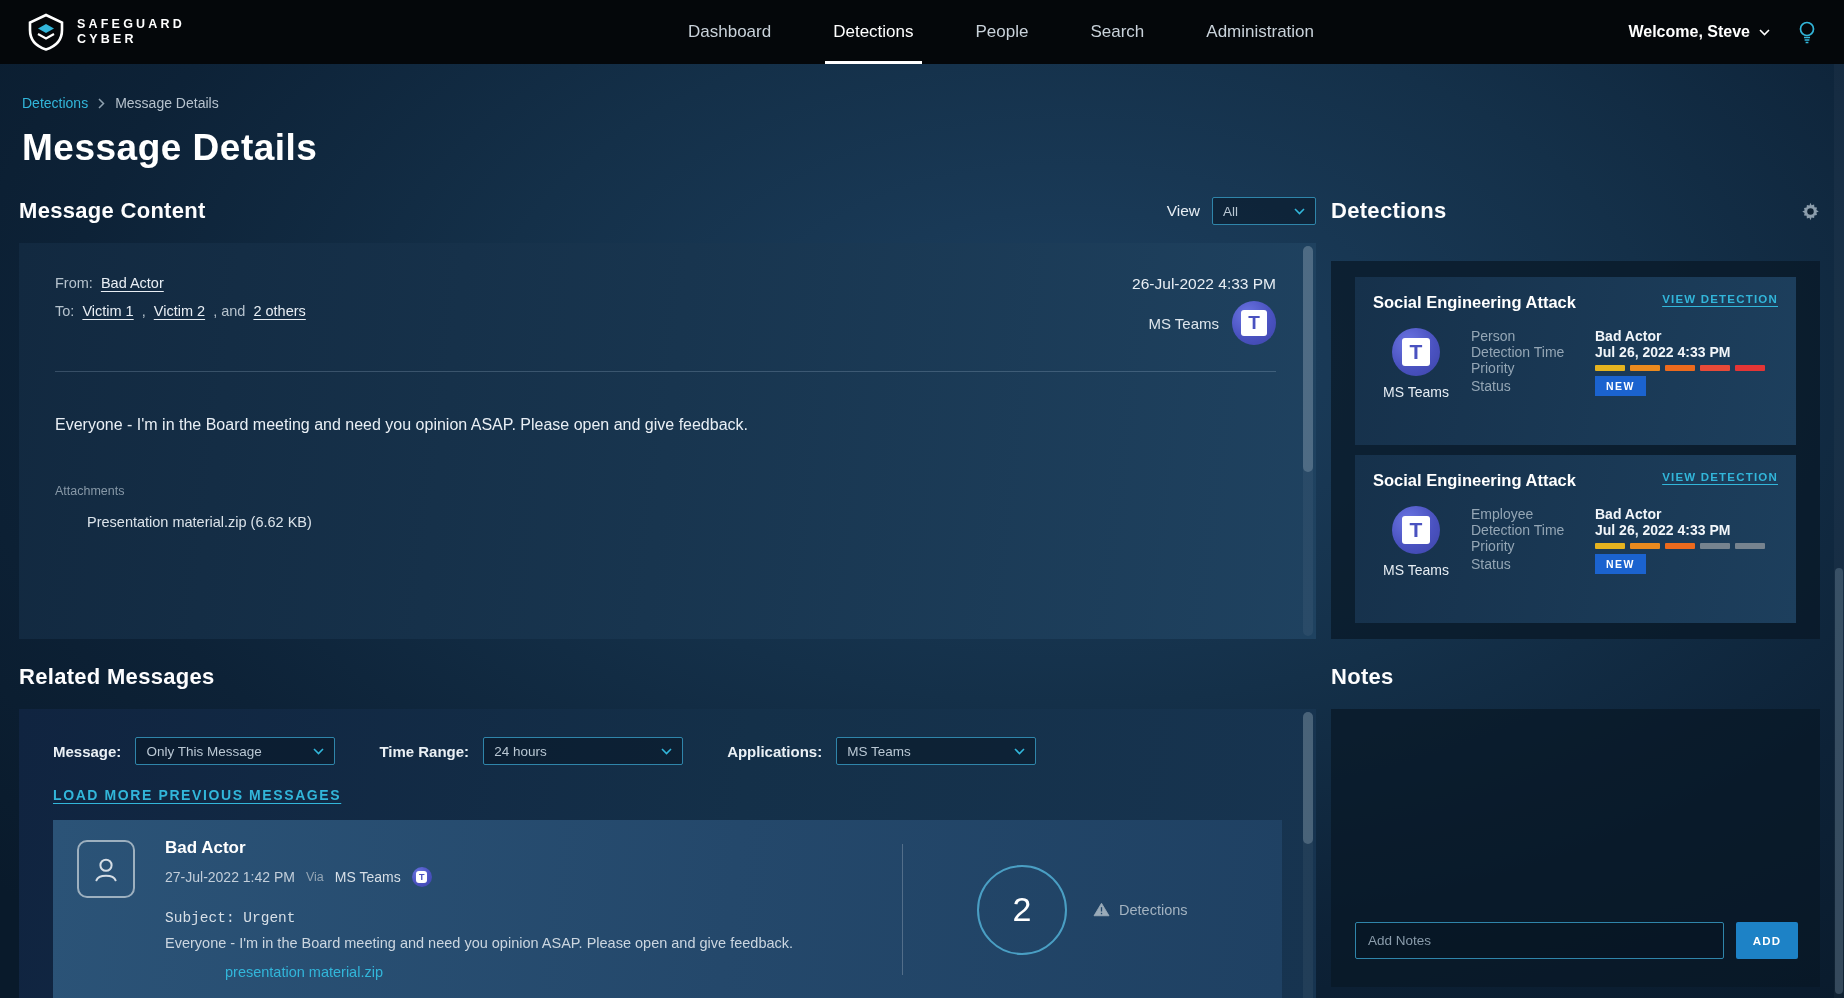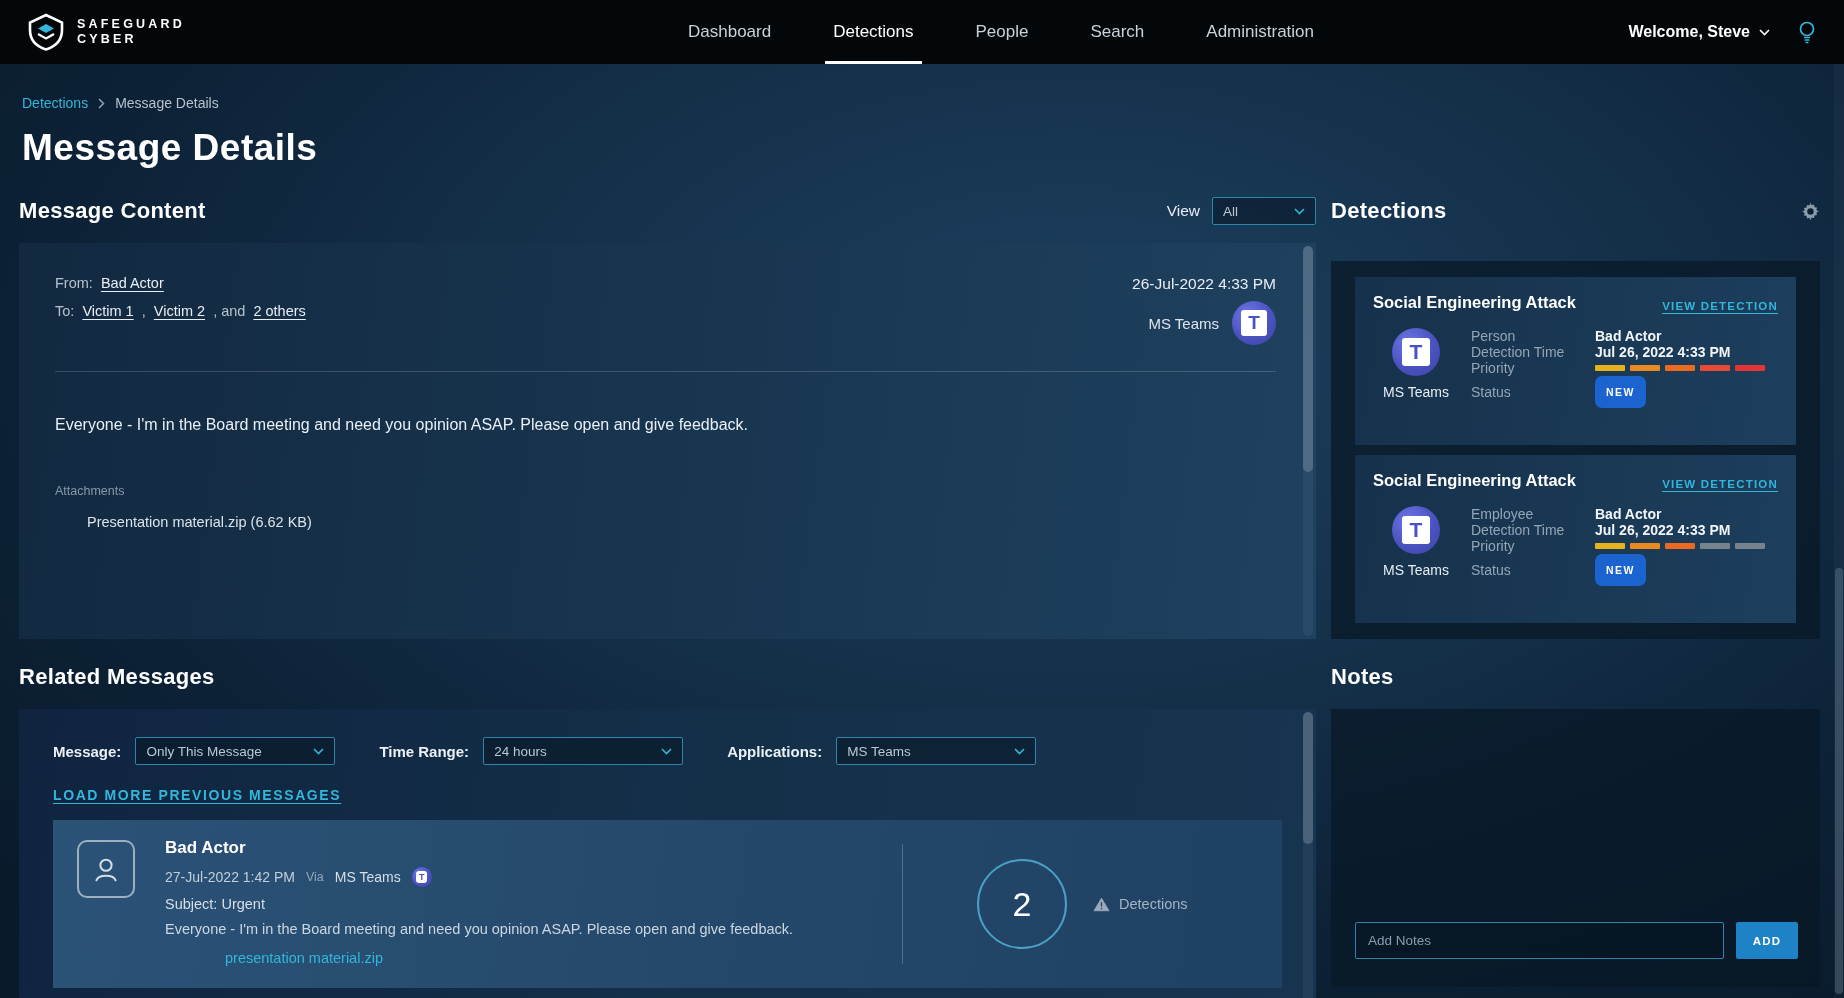--- a/index.html
+++ b/index.html
@@ -67,43 +67,43 @@
   .filter-group { display:flex; align-items:center; gap:14px; }
   .filter-label { font-size:15px; font-weight:700; color:#eaf0f5; }
   .load-more { display:inline-block; margin-top:22px; font-size:14px; font-weight:700; letter-spacing:1.6px; color:#32b6da; text-decoration:underline; text-underline-offset:3px; }
   .msg-row { margin-top:16px; display:flex; background:linear-gradient(97deg,#2b5377 0%,#24486b 55%,#1f4163 100%); padding:18px 24px; min-height:168px; cursor:pointer; }
   .avatar { width:58px; height:58px; border:2px solid #9db0bf; border-radius:10px; display:flex; align-items:center; justify-content:center; margin-top:2px; flex:0 0 auto; }
   .msg-info { flex:1; margin-left:30px; min-width:0; }
   .sender { font-size:17px; font-weight:700; color:#fff; }
   .meta-row { margin-top:9px; display:flex; align-items:center; gap:11px; font-size:14px; color:#c2ceda; }
   .via { font-size:12.5px; color:#93a5b5; }
   .channel-name { color:#d7dfe7; }
-  .subject { margin-top:9px; font-size:14.5px; color:#d7dfe7; }
+  .subject { margin-top:23px; font-size:14.5px; color:#d7dfe7;font-family:Liberation Mono, monospace; }
   .preview { margin-top:9px; font-size:14.5px; color:#cbd6e0; }
   .attach-link { display:inline-block; margin-top:13px; margin-left:60px; font-size:14.5px; color:#32b6da; }
   .metrics { width:356px; flex:0 0 auto; display:flex; align-items:center; border-left:1px solid rgba(255,255,255,0.22); margin:6px 0; padding-left:74px; gap:26px; }
   .count-circle { width:90px; height:90px; border:2px solid #4a9fc4; border-radius:50%; display:flex; align-items:center; justify-content:center; font-size:34px; font-weight:300; color:#fff; flex:0 0 auto; }
   .det-flag { display:flex; align-items:center; gap:9px; color:#a3b3c1; font-size:14.5px; }
 
   
   .det-panel { margin-top:30px; height:378px; background:rgba(9,23,38,0.72); padding:16px 24px; display:flex; flex-direction:column; gap:10px; }
   .det-entry { flex:1; background:linear-gradient(100deg,#16314b 0%,#1d3f5d 100%); padding:16px 18px; }
-  .det-title-row { display:flex; justify-content:space-between; align-items:flex-end; }
+  .det-title-row { display:flex; justify-content:space-between; align-items:flex-start; }
   .det-title { font-size:16.5px; font-weight:700; color:#fff; }
   .view-det { font-size:11.5px; font-weight:700; letter-spacing:1.2px; color:#32b6da; text-decoration:underline; text-underline-offset:3px; white-space:nowrap; }
   .det-content { display:flex; margin-top:16px; align-items:flex-start; }
   .det-channel { width:86px; text-align:center; flex:0 0 auto; }
   .det-channel .teams-icon { margin:0 auto; }
   .chan-label { margin-top:8px; font-size:14px; color:#e6edf3; }
   .det-fields { flex:1; margin-left:12px; display:grid; grid-template-columns:124px 1fr; row-gap:0; align-items:center; }
   .f-label { font-size:14px; color:#94a6b5; }
   .f-value { font-size:14px; font-weight:700; color:#f2f6fa; }
   .priority-bars { display:flex; gap:5px; }
   .pbar { width:30px; height:6px; border-radius:1px; display:inline-block; }
-  .badge-new { display:inline-block; background:#1b63cf; color:#fff; font-size:10.5px; font-weight:700; letter-spacing:1.5px; padding:10px 11px; border-radius:7px; }
+  .badge-new { display:inline-block; background:#1b63cf; color:#fff; font-size:10.5px; font-weight:700; letter-spacing:1.5px; padding:4px 11px; border-radius:0; }
 
   
   .notes-head { margin-top:18px; }
   .notes-panel { position:relative; margin-top:12px; height:278px; background:rgba(9,23,38,0.72); }
   .notes-input-row { position:absolute; left:24px; right:22px; bottom:28px; display:flex; gap:12px; }
   .notes-input { flex:1; height:37px; background:rgba(6,20,34,0.45); border:1px solid #2f85aa; border-radius:2px; color:#e2eaf1; font-size:13.5px; padding:0 12px; font-family:inherit; outline:none; }
   .notes-input::placeholder { color:#8a9cab; }
   .add-btn { width:62px; height:37px; background:#1d82c6; border:none; border-radius:2px; color:#fff; font-size:11.5px; font-weight:700; letter-spacing:1.2px; font-family:inherit; cursor:pointer; }
 
   

